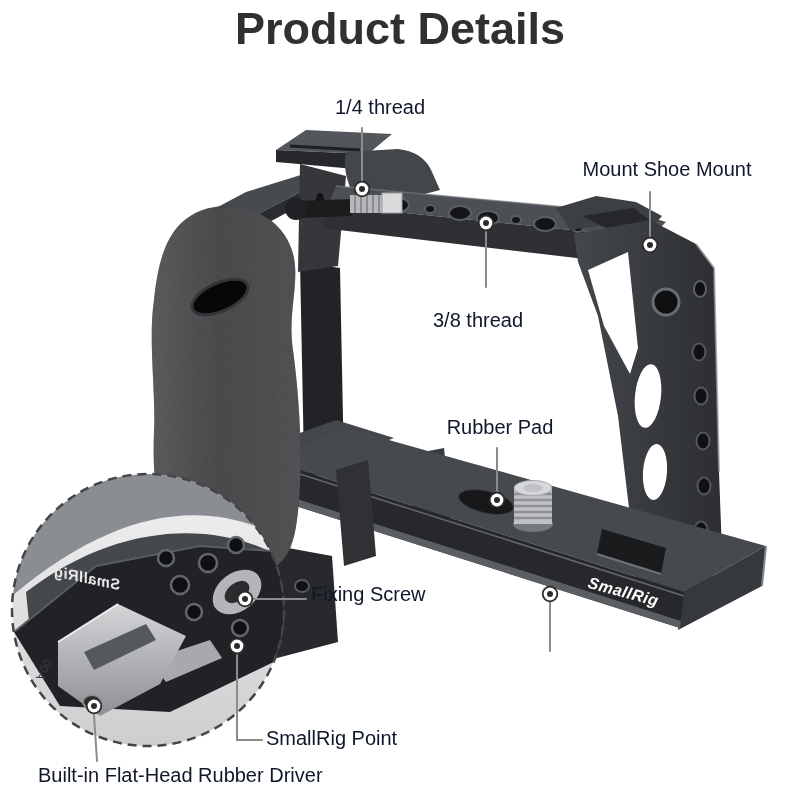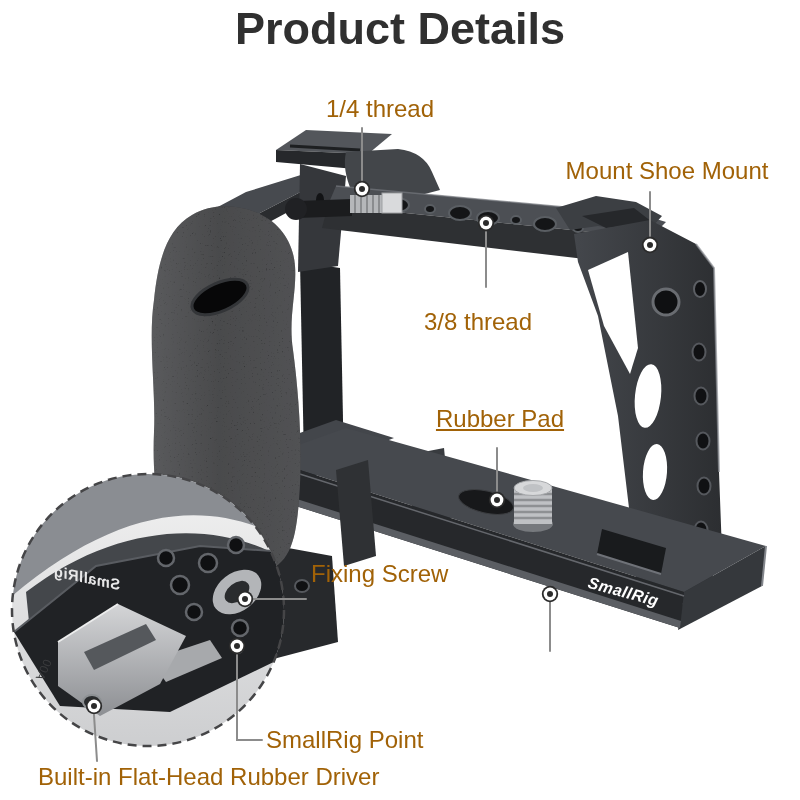--- a/index.html
+++ b/index.html
@@ -1,20 +1,20 @@
 <!DOCTYPE html>
 <html><head>
 <meta charset="utf-8">
 <style>
   html,body{margin:0;padding:0;background:#ffffff;}
   #stage{position:relative;width:800px;height:800px;background:#ffffff;overflow:hidden;
          font-family:"Liberation Sans",sans-serif;}
   .title{position:absolute;top:3px;left:50%;transform:translateX(-50%);
          font-size:45px;font-weight:700;color:#303030;white-space:nowrap;letter-spacing:0;}
-  .label{position:absolute;font-size:24px;color:#a16207;white-space:nowrap;line-height:1.1;}
+  .label{position:absolute;font-size:20px;color:#0f172a;white-space:nowrap;line-height:1.1;}
   .centered{transform:translateX(-50%);}
   svg{position:absolute;left:0;top:0;}
 </style>
 </head>
 <body>
 
 <div id="stage">
 
   <div class="title">Product Details</div>
 
@@ -224,17 +224,17 @@
       <use href="#marker-shape" x="245" y="599"></use>
       <use href="#marker-shape" x="550" y="594"></use>
       <use href="#marker-shape" x="237" y="646"></use>
       <use href="#marker-shape" x="94" y="706"></use>
     </g>
   </svg>
 
   <div class="label centered" style="left:380px;top:96px;">1/4 thread</div>
   <div class="label centered" style="left:667px;top:158px;">Mount Shoe Mount</div>
   <div class="label centered" style="left:478px;top:289px;margin-top:20px;">3/8 thread</div>
-  <div class="label centered" style="left:500px;top:406px;text-decoration:underline;">Rubber Pad</div>
-  <div class="label" style="left:311px;top:561px;">Fixing Screw</div>
+  <div class="label centered" style="left:500px;top:416px;">Rubber Pad</div>
+  <div class="label" style="left:311px;top:583px;">Fixing Screw</div>
   <div class="label" style="left:266px;top:727px;">SmallRig Point</div>
   <div class="label" style="left:38px;top:764px;">Built-in Flat-Head Rubber Driver</div>
 </div>
 
 </body></html>

